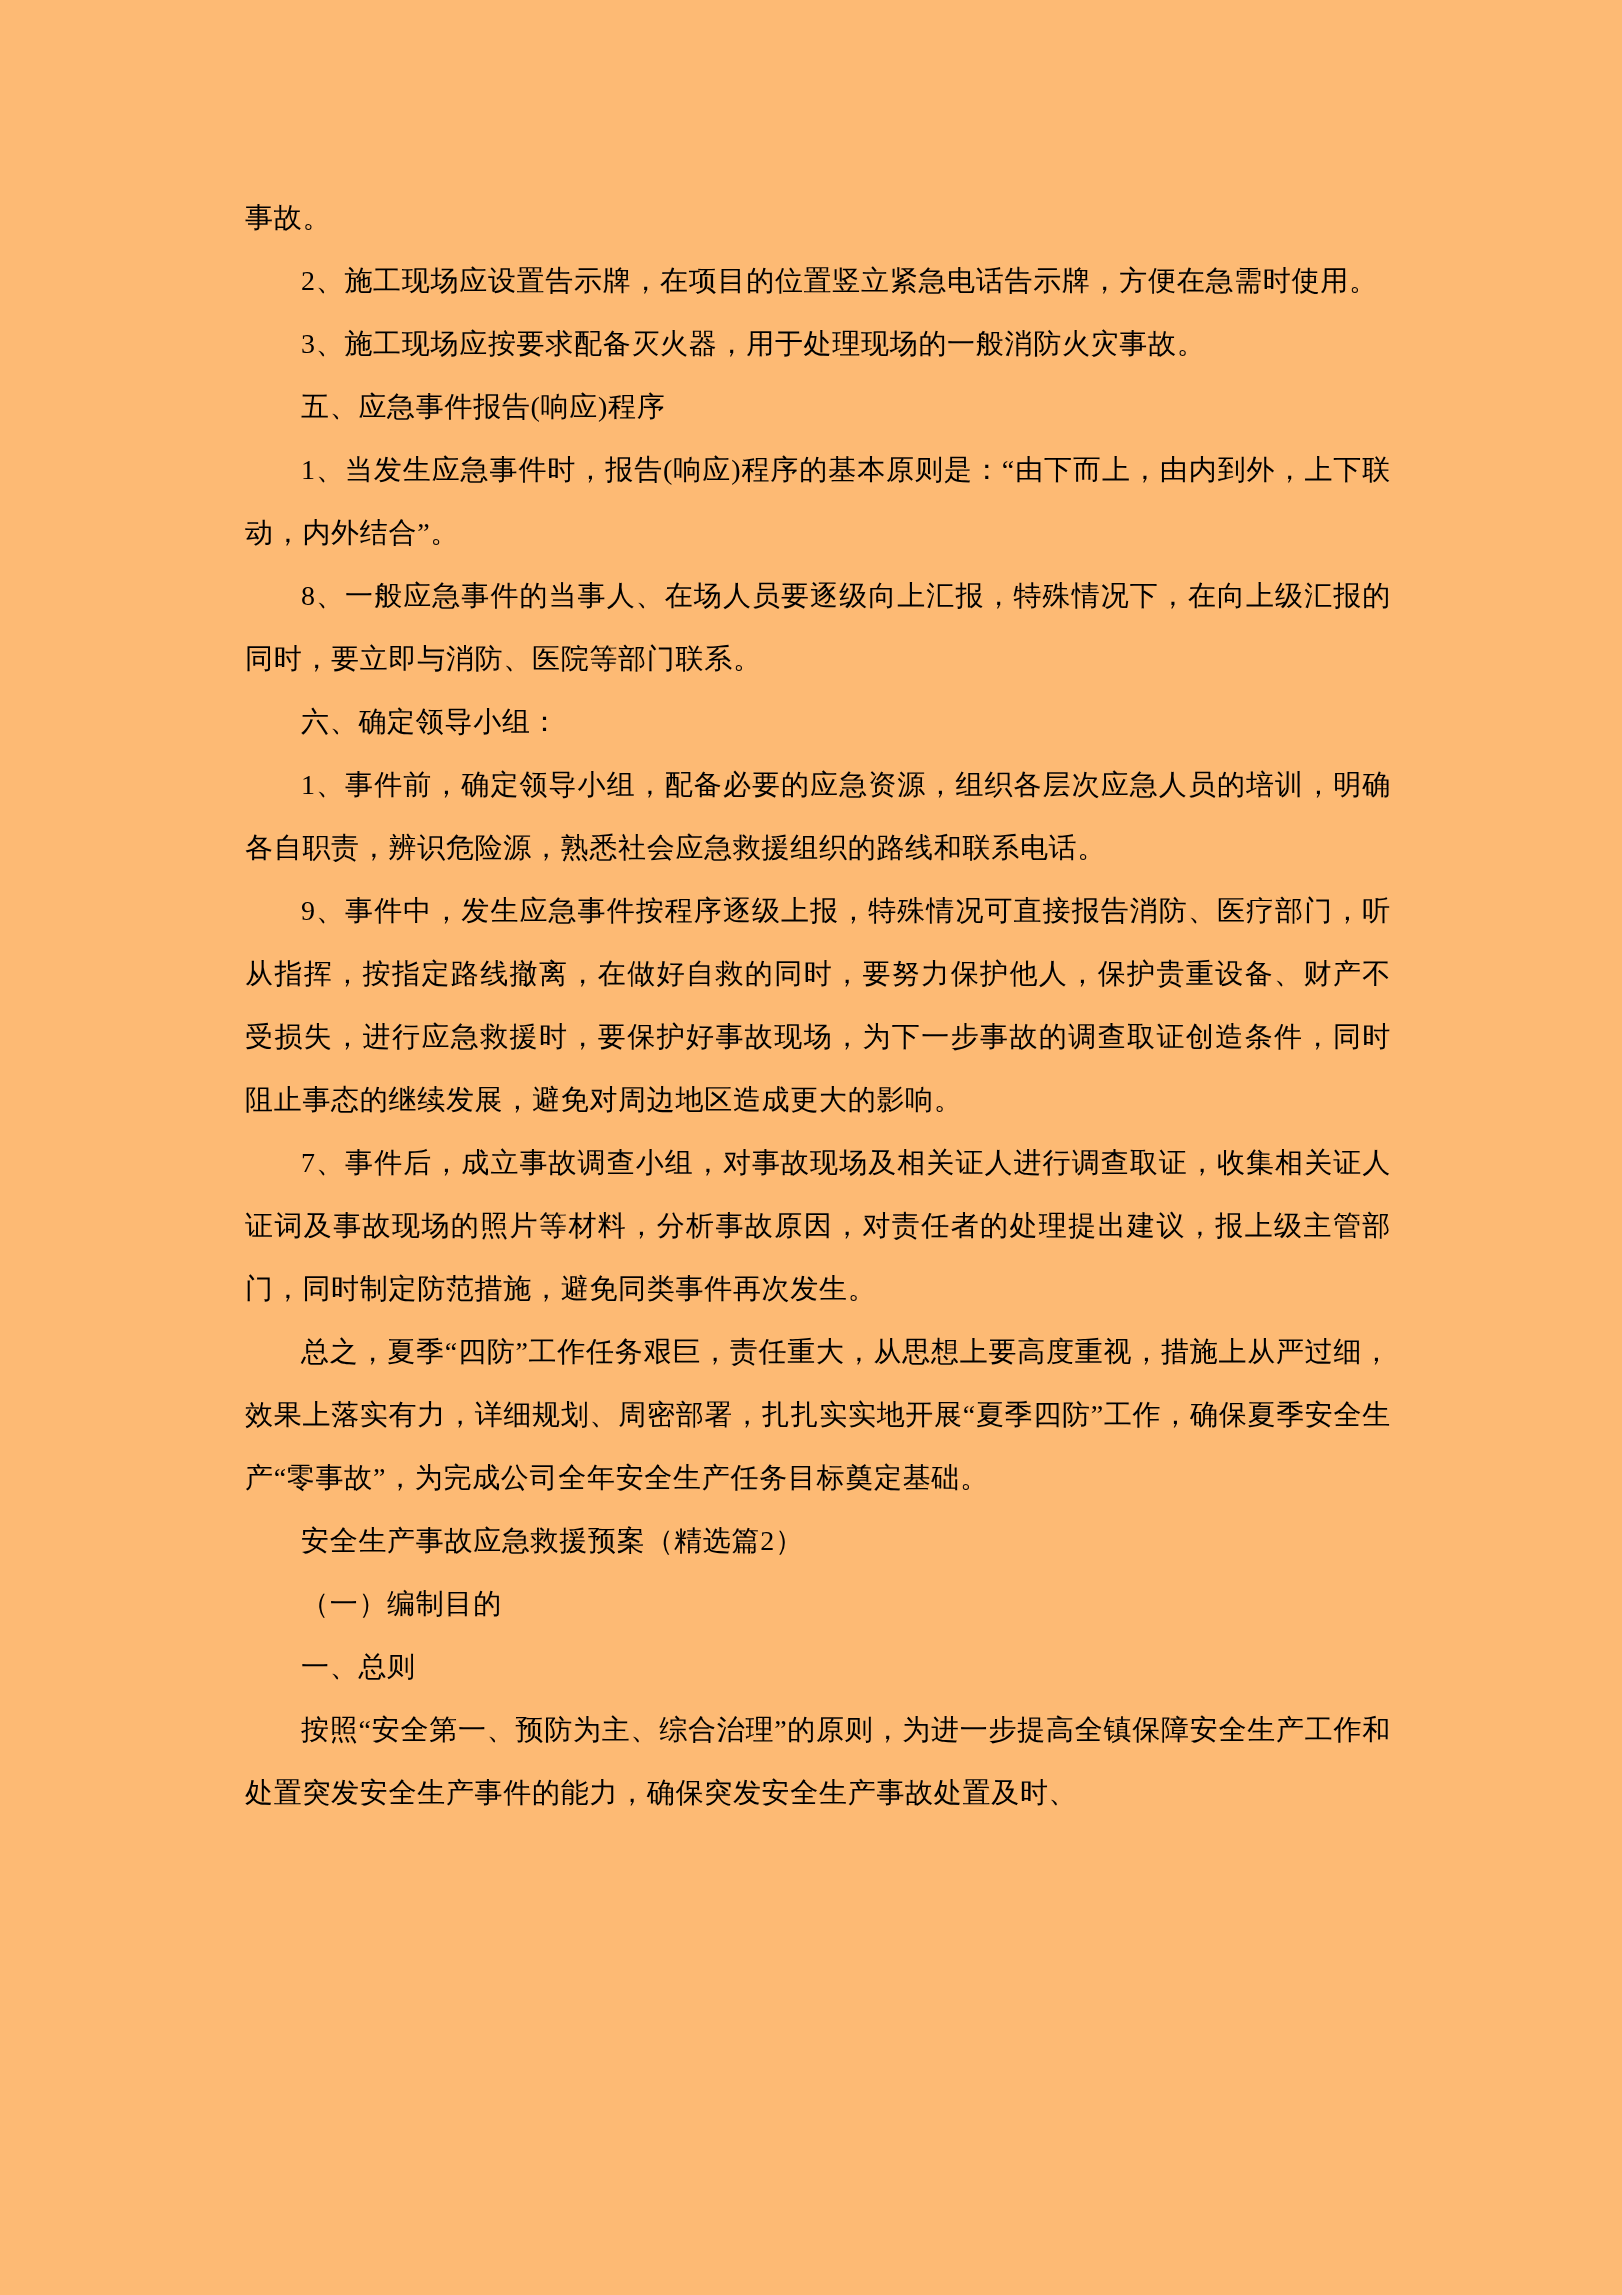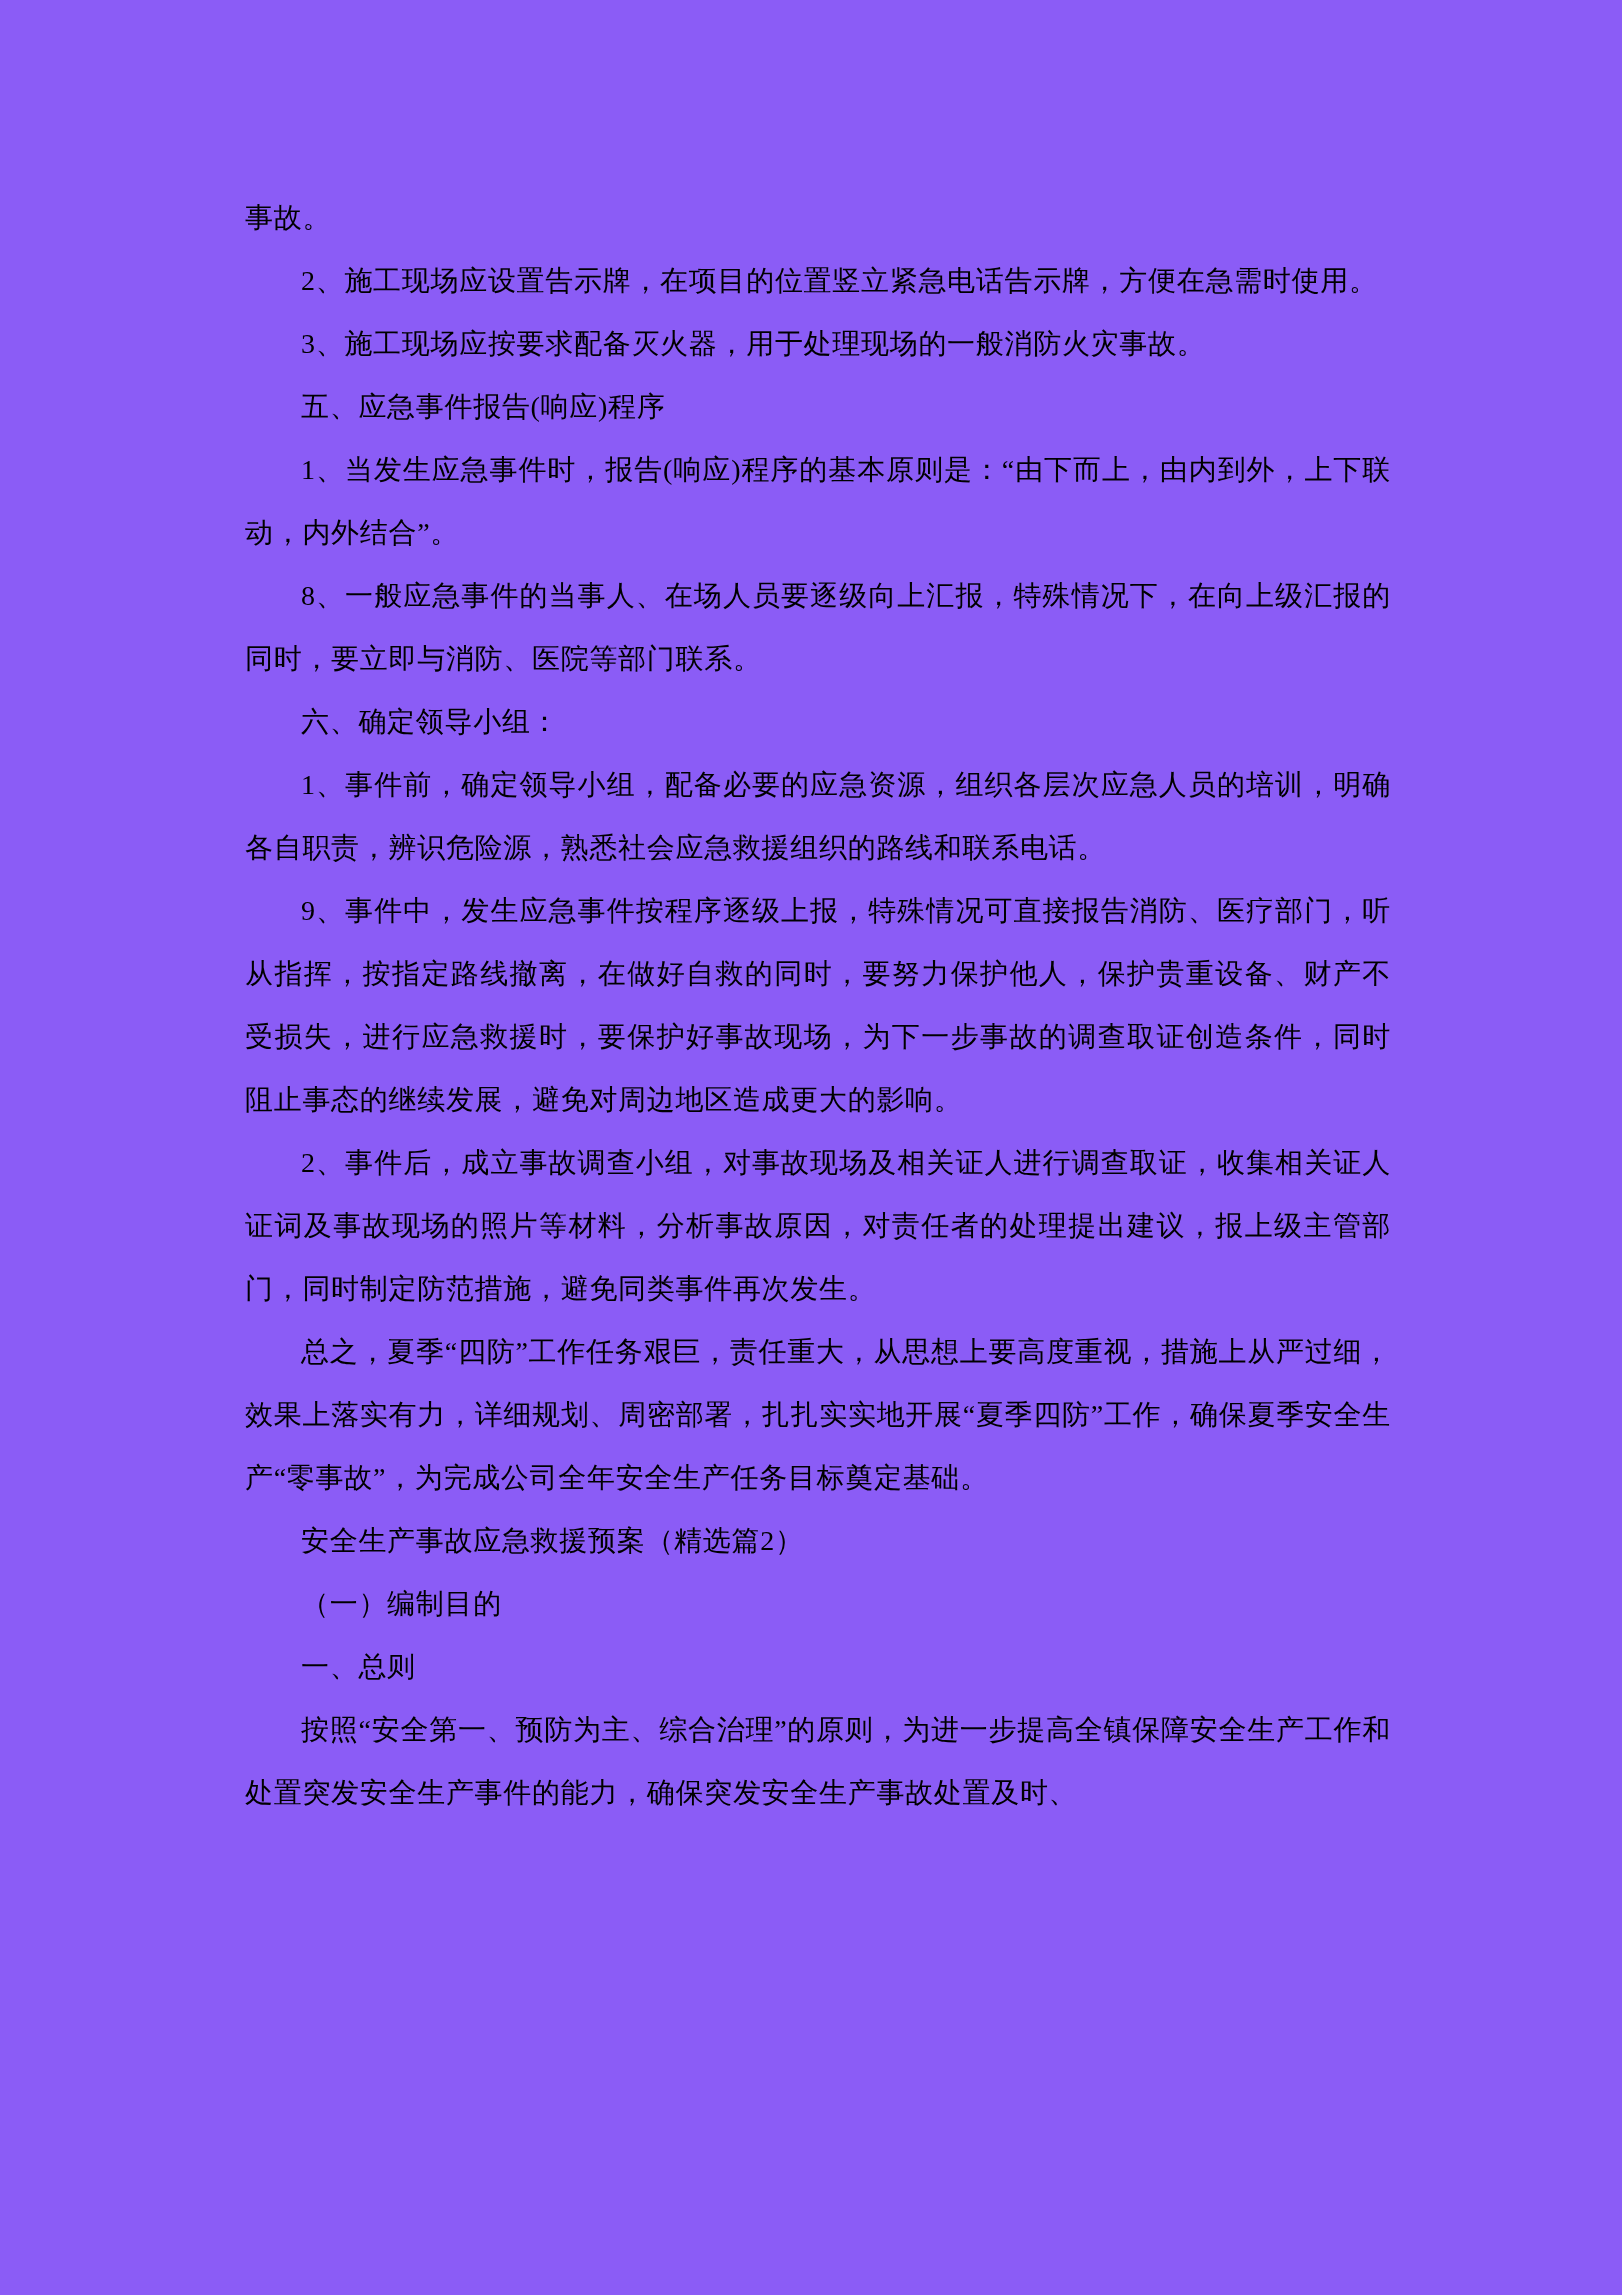--- a/index.html
+++ b/index.html
@@ -4,21 +4,21 @@
 <style>
   html, body {
     margin: 0;
     padding: 0;
     background: #ffffff;
   }
   .page {
     position: relative;
     width: 1623px;
     height: 2295px;
-    background: #8b5cf6;
+    background: #fdba74;
     box-sizing: border-box;
     padding: 186px 232px 0 245px;
     overflow: hidden;
     font-family: "Liberation Serif", "DejaVu Serif", serif;
   }
   .doc-body p {
     margin: 0;
     padding: 0;
     font-size: 28px;
     line-height: 63px;
@@ -40,21 +40,21 @@
   <div class="doc-body">
     <p>事故。</p>
     <p class="indent">2、施工现场应设置告示牌，在项目的位置竖立紧急电话告示牌，方便在急需时使用。</p>
     <p class="indent">3、施工现场应按要求配备灭火器，用于处理现场的一般消防火灾事故。</p>
     <p class="indent">五、应急事件报告(响应)程序</p>
     <p class="indent">1、当发生应急事件时，报告(响应)程序的基本原则是：“由下而上，由内到外，上下联动，内外结合”。</p>
     <p class="indent">8、一般应急事件的当事人、在场人员要逐级向上汇报，特殊情况下，在向上级汇报的同时，要立即与消防、医院等部门联系。</p>
     <p class="indent">六、确定领导小组：</p>
     <p class="indent">1、事件前，确定领导小组，配备必要的应急资源，组织各层次应急人员的培训，明确各自职责，辨识危险源，熟悉社会应急救援组织的路线和联系电话。</p>
     <p class="indent">9、事件中，发生应急事件按程序逐级上报，特殊情况可直接报告消防、医疗部门，听从指挥，按指定路线撤离，在做好自救的同时，要努力保护他人，保护贵重设备、财产不受损失，进行应急救援时，要保护好事故现场，为下一步事故的调查取证创造条件，同时阻止事态的继续发展，避免对周边地区造成更大的影响。</p>
-    <p class="indent">2、事件后，成立事故调查小组，对事故现场及相关证人进行调查取证，收集相关证人证词及事故现场的照片等材料，分析事故原因，对责任者的处理提出建议，报上级主管部门，同时制定防范措施，避免同类事件再次发生。</p>
+    <p class="indent">7、事件后，成立事故调查小组，对事故现场及相关证人进行调查取证，收集相关证人证词及事故现场的照片等材料，分析事故原因，对责任者的处理提出建议，报上级主管部门，同时制定防范措施，避免同类事件再次发生。</p>
     <p class="indent">总之，夏季“四防”工作任务艰巨，责任重大，从思想上要高度重视，措施上从严过细，效果上落实有力，详细规划、周密部署，扎扎实实地开展“夏季四防”工作，确保夏季安全生产“零事故”，为完成公司全年安全生产任务目标奠定基础。</p>
     <p class="indent">安全生产事故应急救援预案（精选篇2）</p>
     <p class="indent">（一）编制目的</p>
     <p class="indent">一、总则</p>
     <p class="indent">按照“安全第一、预防为主、综合治理”的原则，为进一步提高全镇保障安全生产工作和处置突发安全生产事件的能力，确保突发安全生产事故处置及时、</p>
   </div>
 </div>
 
 
 </body></html>

